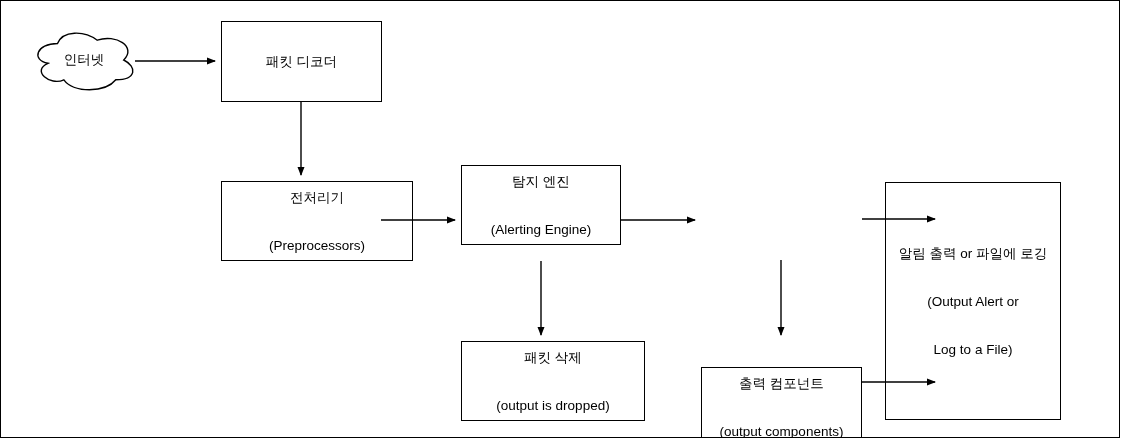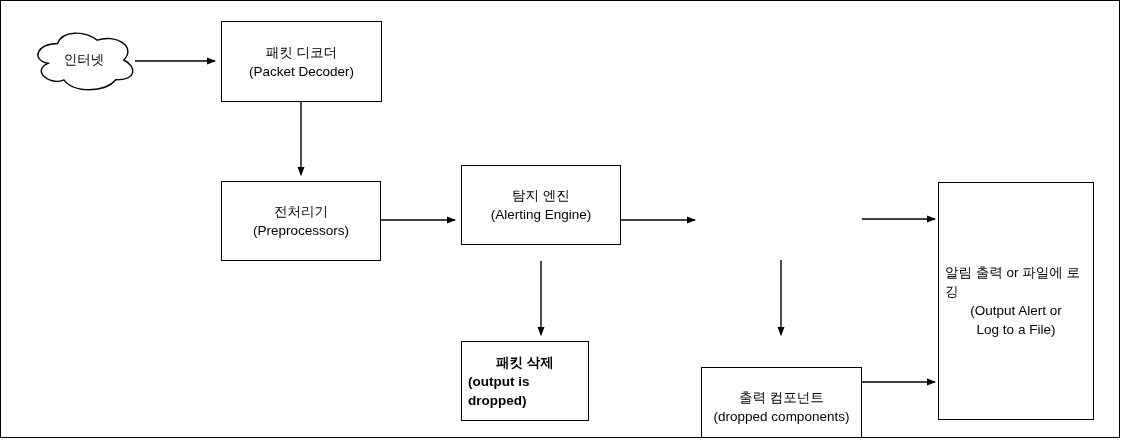--- a/index.html
+++ b/index.html
@@ -18,25 +18,26 @@
   }
   .node {
     position: absolute;
     box-sizing: border-box;
     border: 1.5px solid #000000;
     background: #ffffff;
     display: flex;
     flex-direction: column;
     justify-content: center;
     align-items: center;
-    text-align: left;
+    text-align: center;
     font-size: 13.5px;
     line-height: 19px;
     color: #000000;
     padding: 2px 6px;
+    gap: 29px;
   }
   .cloud-wrap {
     position: absolute;
     display: flex;
     justify-content: center;
     align-items: center;
     text-align: center;
     font-size: 13.5px;
     color: #000000;
   }
@@ -73,48 +74,47 @@
                C 42.4 66 74.2 66 84.8 52.8
                C 106 52.8 106 39.6 92.75 33
                C 106 19.8 84.8 6.6 66.25 13.2
                C 53 3.3 31.8 3.3 26.5 16.5 Z" fill="#ffffff" stroke="#000000" stroke-width="1.4"></path>
     </svg>
     <span class="cloud-label">인터넷</span>
   </div>
 
   <div class="node" style="left:220px; top:20px; width:161px; height:81px;">
     <span>패킷 디코더</span>
-    <span>(Packet Decoder)</span>
   </div>
 
-  <div class="node" style="left:220px; top:180px; width:160px; height:80px;">
+  <div class="node" style="left:220px; top:180px; width:192px; height:80px;">
     <span>전처리기</span>
     <span>(Preprocessors)</span>
   </div>
 
   <div class="node" style="left:460px; top:164px; width:160px; height:80px;">
     <span>탐지 엔진</span>
     <span>(Alerting Engine)</span>
   </div>
 
 
-  <div class="node" style="left:937px; top:181px; width:156px; height:238px;">
+  <div class="node" style="left:884px; top:181px; width:176px; height:238px;">
     <span>알림 출력 or 파일에 로깅</span>
     <span>(Output Alert or</span>
     <span>Log to a File)</span>
   </div>
 
-  <div class="node" style="left:460px; top:340px; width:128px; height:80px;font-weight:bold;">
+  <div class="node" style="left:460px; top:340px; width:184px; height:80px;">
     <span>패킷 삭제</span>
     <span>(output is dropped)</span>
   </div>
 
   <div class="node" style="left:700px; top:340px; width:161px; height:80px;margin-top:26px;">
     <span>출력 컴포넌트</span>
-    <span>(dropped components)</span>
+    <span>(output components)</span>
   </div>
 
   <svg id="edges">
     <defs>
       <marker id="arrowhead" markerWidth="9" markerHeight="8" refX="8" refY="4" orient="auto" markerUnits="userSpaceOnUse">
         <path d="M0,0.5 L9,4 L0,7.5 Z" fill="#000000"></path>
       </marker>
     </defs>
     <line x1="134" y1="60" x2="214" y2="60" marker-end="url(#arrowhead)"></line>
     <line x1="300" y1="101" x2="300" y2="174" marker-end="url(#arrowhead)"></line>

